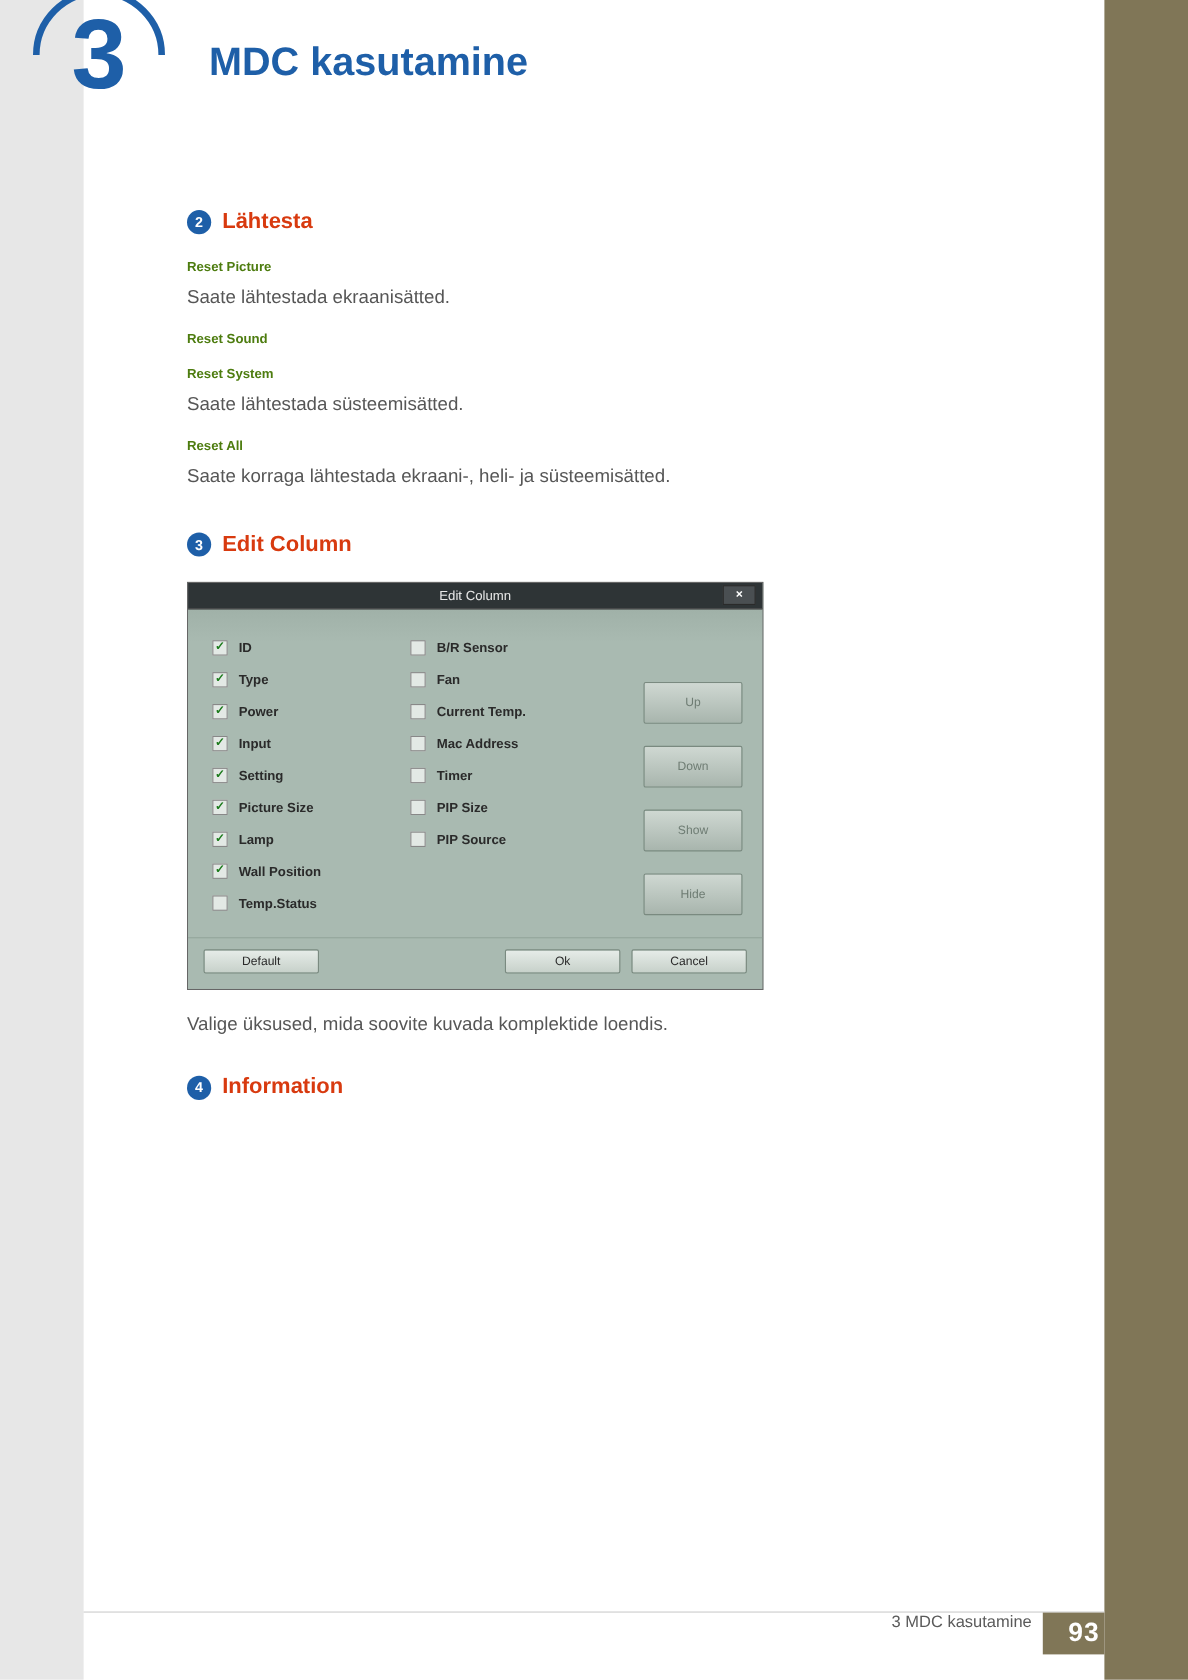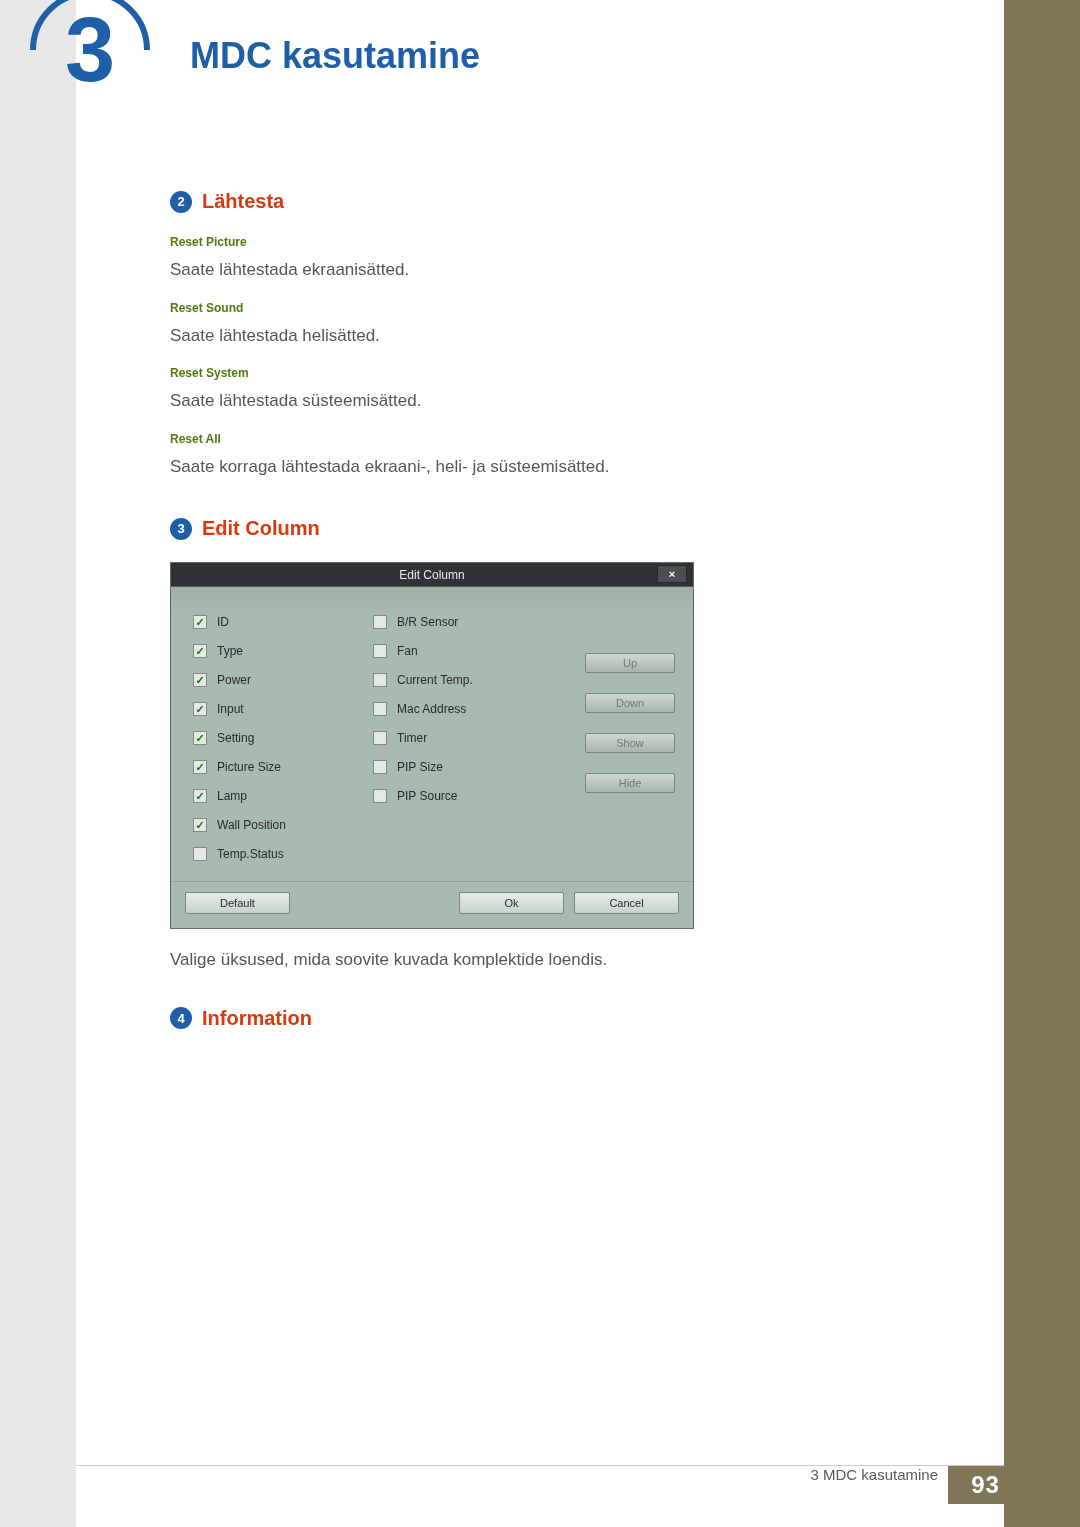--- a/index.html
+++ b/index.html
@@ -130,20 +130,21 @@
     display: flex;
     padding: 28px 18px 20px 22px;
     background: linear-gradient(#a0b1a8,#a9bab1 10%);
     min-height: 280px;
   }
   .check-col {
     width: 180px;
     display: flex;
     flex-direction: column;
     gap: 15px;
+    font-weight: bold;
   }
   .check-item {
     display: flex;
     align-items: center;
     gap: 10px;
   }
   .chk {
     width: 14px; height: 14px;
     border: 1px solid #888;
     background: #e3e9e5;
@@ -160,21 +161,21 @@
   }
   .side-btns {
     width: 90px;
     margin-left: auto;
     display: flex;
     flex-direction: column;
     gap: 20px;
     padding-top: 38px;
   }
   .dlg-btn {
-    height: 20px;
+    height: 38px;
     background: linear-gradient(#cfd8d2,#a8b5ad);
     border: 1px solid #7a8a80;
     color: #6e7c73;
     font-size: 11px;
     display: inline-flex;
     align-items: center;
     justify-content: center;
     border-radius: 2px;
   }
   .dialog-footer {
@@ -243,21 +244,20 @@
 
   <div class="bullet-row">
     <span class="bullet-circle">2</span>
     <span class="bullet-title">Lähtesta</span>
   </div>
 
   <div class="sub-head">Reset Picture</div>
   <div class="body-text">Saate lähtestada ekraanisätted.</div>
 
   <div class="sub-head">Reset Sound</div>
-  <div class="body-text">Saate lähtestada helisätted.</div>
 
   <div class="sub-head">Reset System</div>
   <div class="body-text">Saate lähtestada süsteemisätted.</div>
 
   <div class="sub-head">Reset All</div>
   <div class="body-text">Saate korraga lähtestada ekraani-, heli- ja süsteemisätted.</div>
 
   <div class="bullet-row" style="margin-top:38px">
     <span class="bullet-circle">3</span>
     <span class="bullet-title">Edit Column</span>

